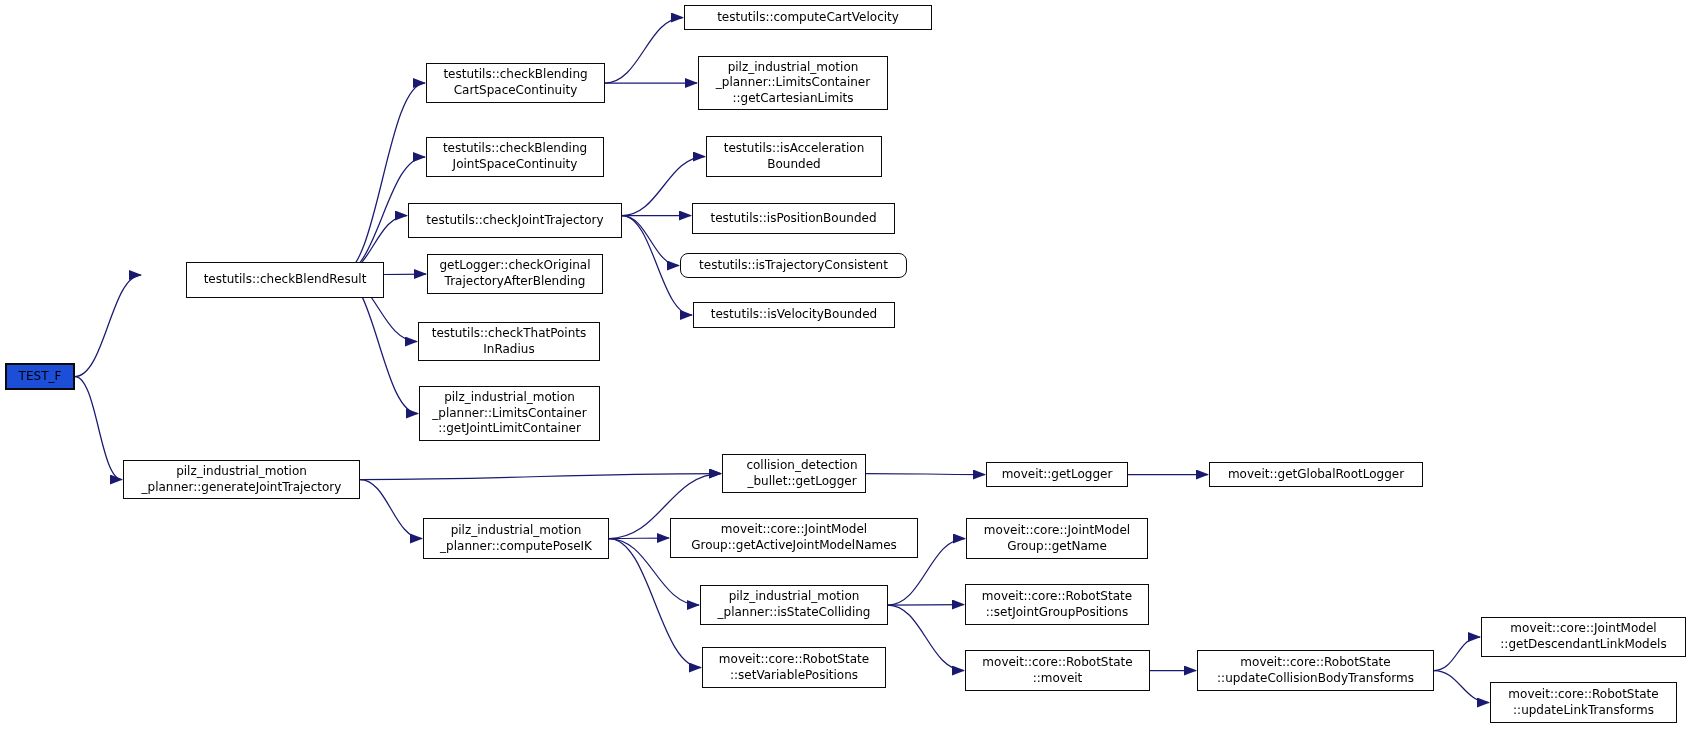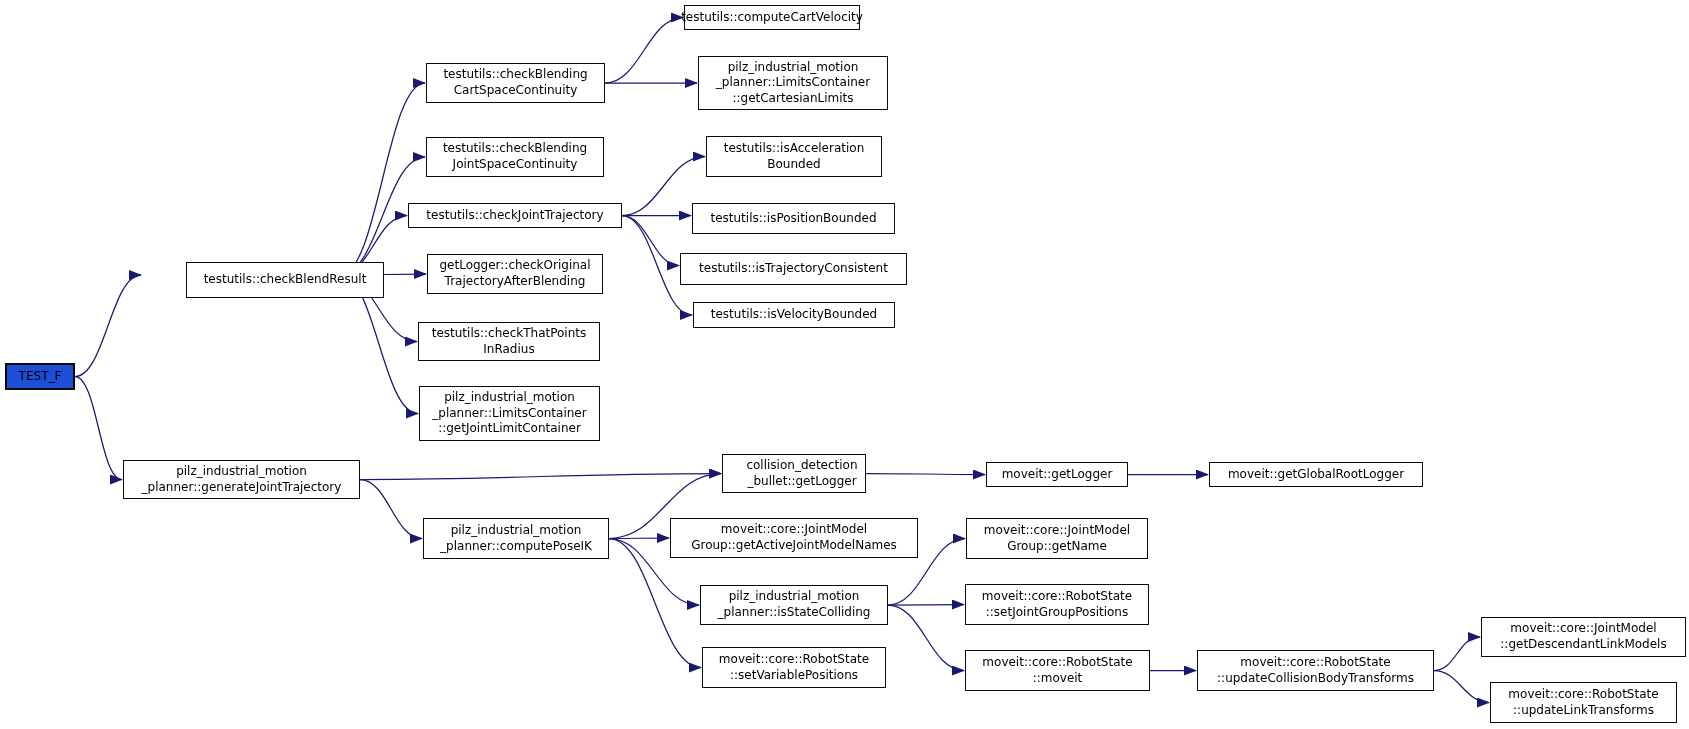--- a/index.html
+++ b/index.html
@@ -90,47 +90,47 @@
       <div class="node highlight" style="left: 5px; top: 363px; width: 70px; height: 27px;">
         <span>TEST_F</span>
       </div>
       <div class="node" style="left: 142px; top: 262px; width: 198px; height: 36px; margin-left: 44px;">
         <span>testutils::checkBlendResult</span>
       </div>
       <div class="node" style="left: 426px; top: 63px; width: 179px; height: 40px;">
         <span>testutils::checkBlending</span>
         <span>CartSpaceContinuity</span>
       </div>
-      <div class="node" style="left: 684px; top: 5px; width: 176px; height: 25px;">
+      <div class="node" style="left: 684px; top: 5px; width: 248px; height: 25px;">
         <span>testutils::computeCartVelocity</span>
       </div>
       <div class="node" style="left: 698px; top: 56px; width: 190px; height: 54px;">
         <span>pilz_industrial_motion</span>
         <span>_planner::LimitsContainer</span>
         <span>::getCartesianLimits</span>
       </div>
       <div class="node" style="left: 426px; top: 137px; width: 178px; height: 40px;">
         <span>testutils::checkBlending</span>
         <span>JointSpaceContinuity</span>
       </div>
-      <div class="node" style="left: 408px; top: 203px; width: 214px; height: 25px;">
+      <div class="node" style="left: 408px; top: 203px; width: 214px; height: 35px;">
         <span>testutils::checkJointTrajectory</span>
       </div>
       <div class="node" style="left: 427px; top: 254px; width: 176px; height: 40px;">
         <span>getLogger::checkOriginal</span>
         <span>TrajectoryAfterBlending</span>
       </div>
       <div class="node" style="left: 706px; top: 136px; width: 176px; height: 41px;">
         <span>testutils::isAcceleration</span>
         <span>Bounded</span>
       </div>
       <div class="node" style="left: 692px; top: 203px; width: 203px; height: 31px;">
         <span>testutils::isPositionBounded</span>
       </div>
-      <div class="node" style="left: 680px; top: 253px; width: 227px; height: 32px;">
+      <div class="node" style="left: 680px; top: 253px; width: 227px; height: 25px; border-radius: 8px;">
         <span>testutils::isTrajectoryConsistent</span>
       </div>
       <div class="node" style="left: 693px; top: 302px; width: 202px; height: 26px;">
         <span>testutils::isVelocityBounded</span>
       </div>
       <div class="node" style="left: 418px; top: 322px; width: 182px; height: 39px;">
         <span>testutils::checkThatPoints</span>
         <span>InRadius</span>
       </div>
       <div class="node" style="left: 419px; top: 386px; width: 181px; height: 55px;">

